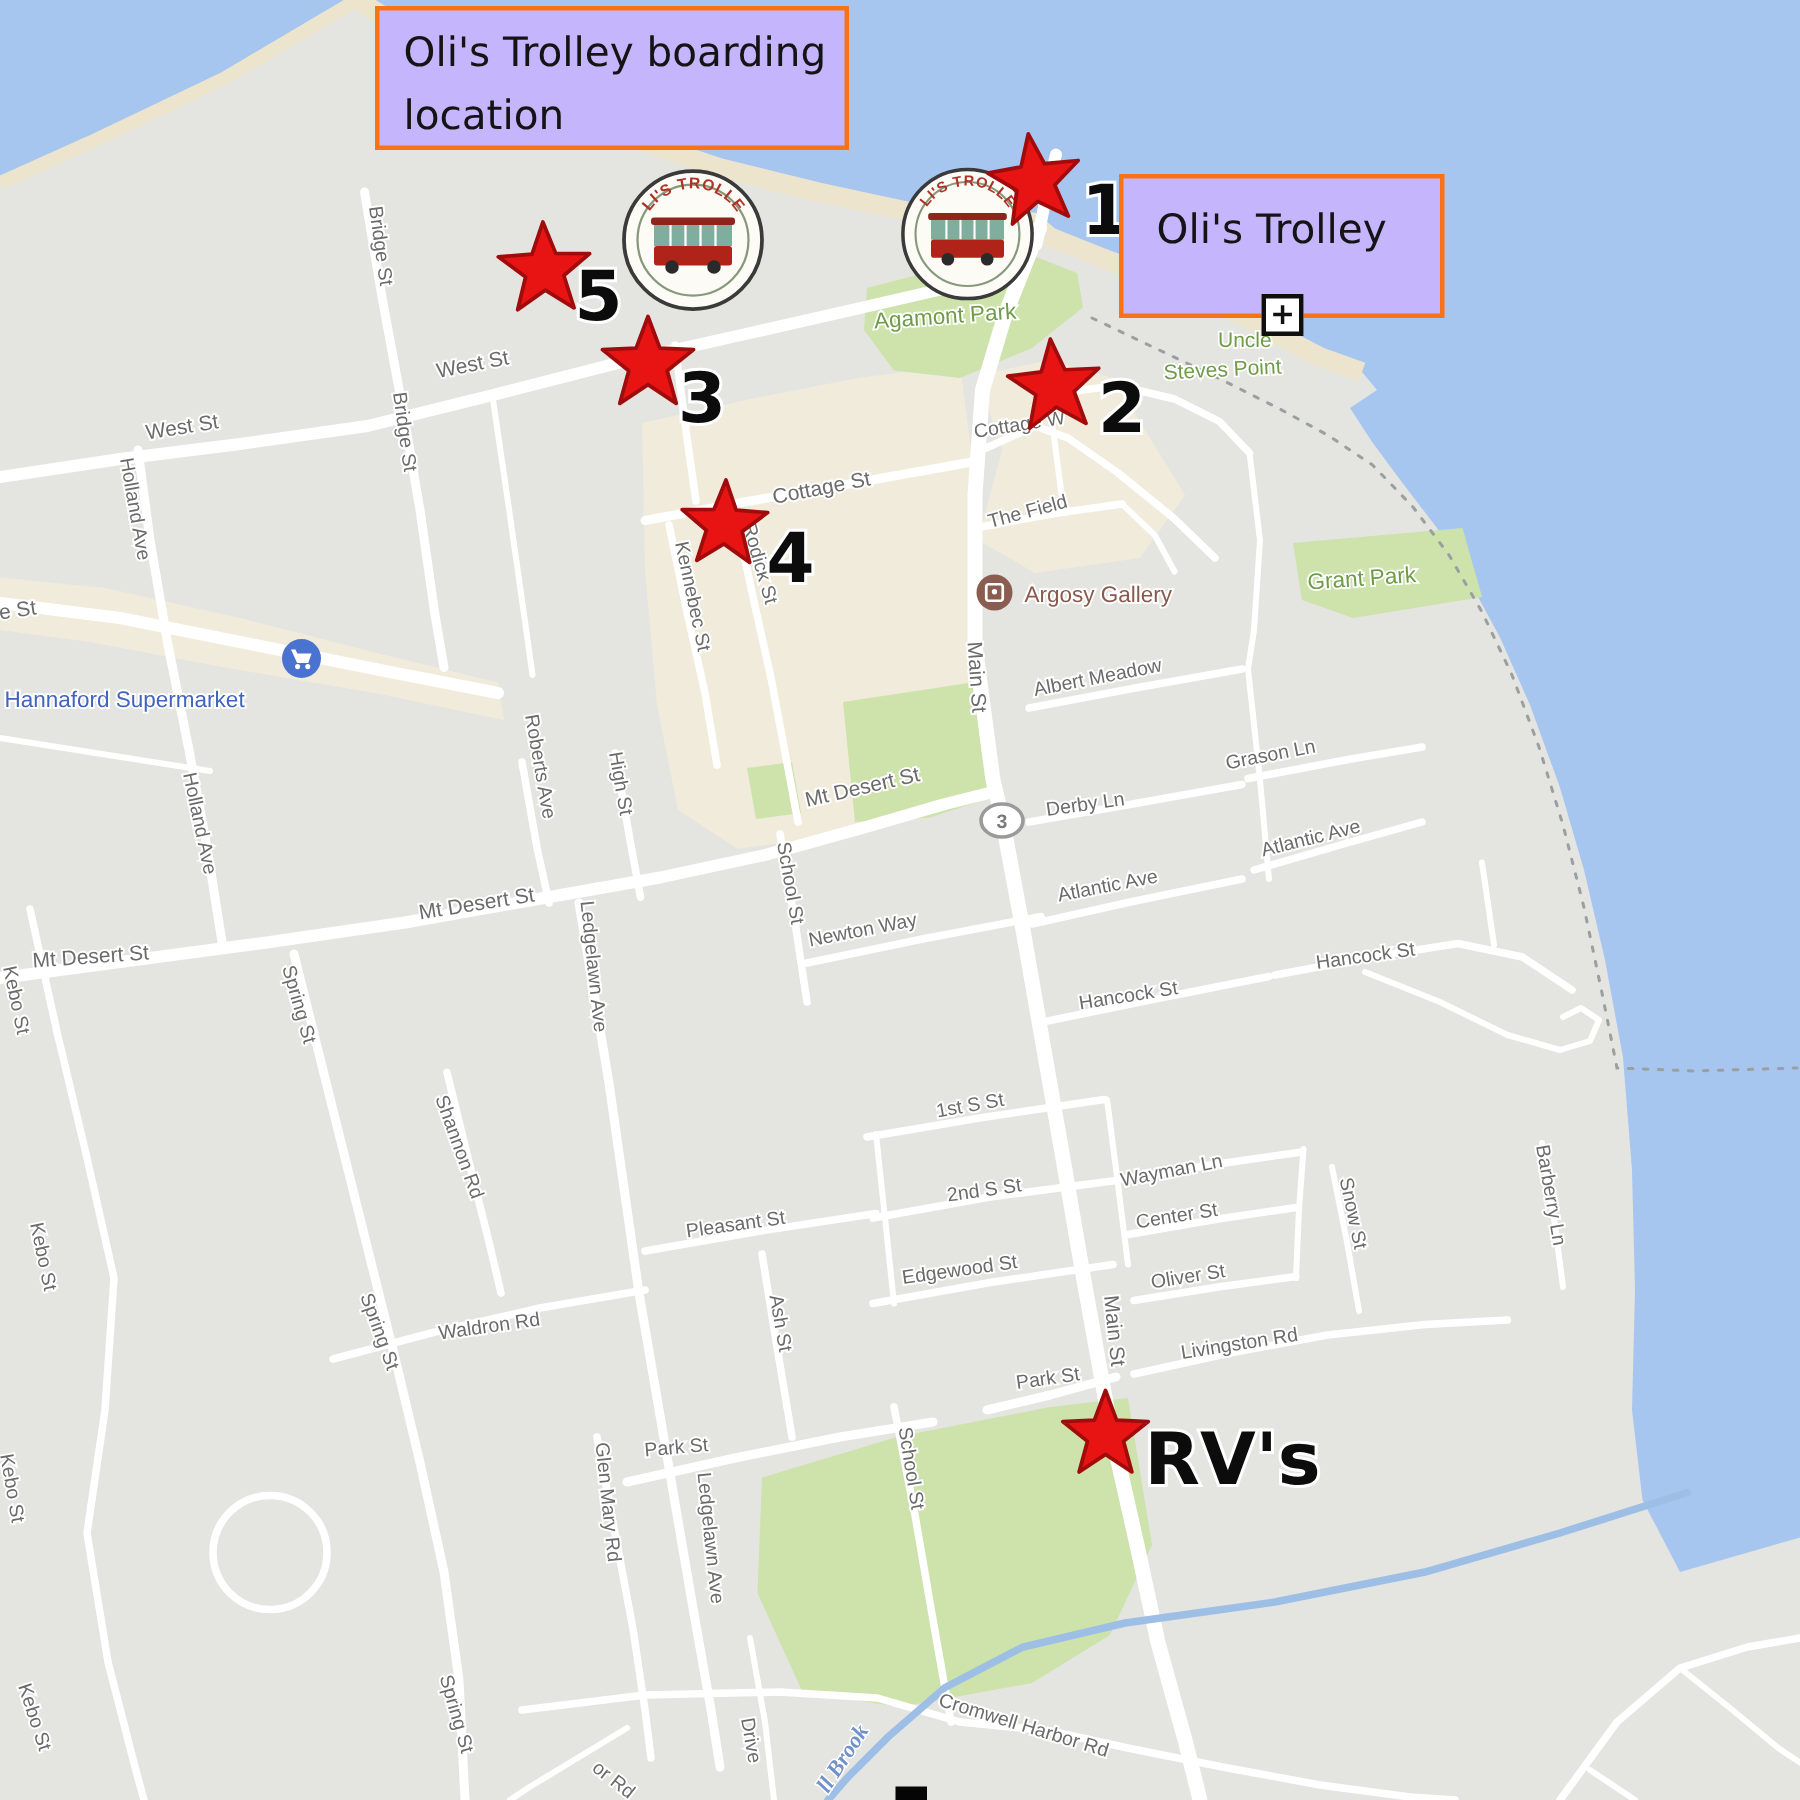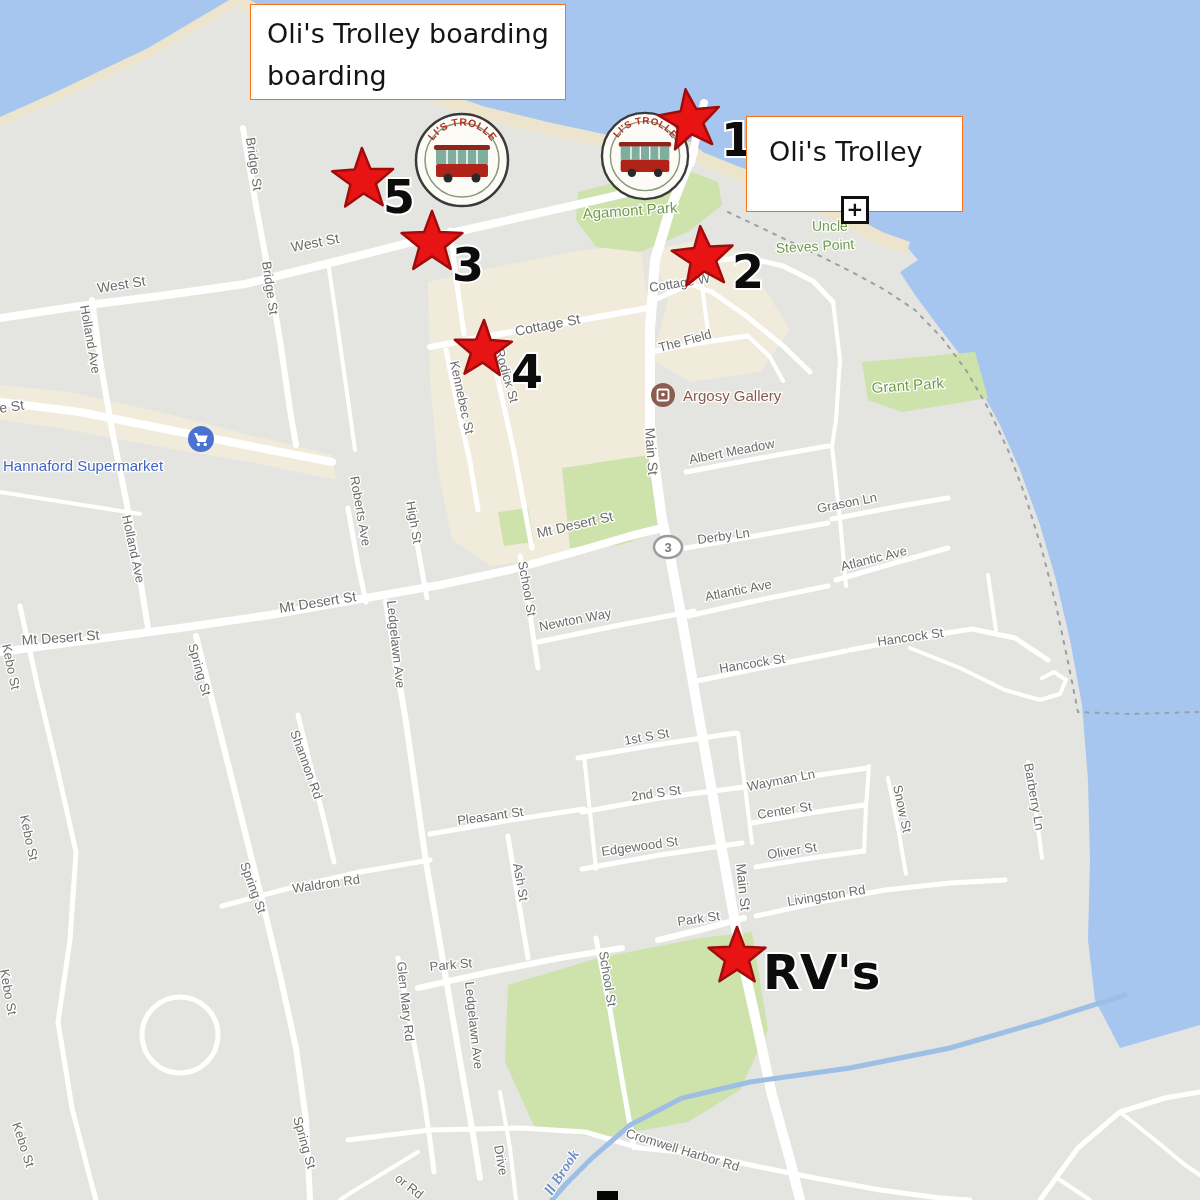--- a/index.html
+++ b/index.html
@@ -3,21 +3,21 @@
 <meta charset="utf-8">
 <style>
   html,body{margin:0;padding:0;width:1200px;height:1200px;overflow:hidden;background:#e4e4e1;}
   #stage{position:relative;width:1200px;height:1200px;font-family:"Liberation Sans",sans-serif;}
   svg text{user-select:none;}
   .street{fill:#6b6b6b;stroke:#ffffff;stroke-width:2.6px;paint-order:stroke;font-family:"Liberation Sans",sans-serif;}
   .park{fill:#6f9c49;stroke:#ffffff;stroke-width:2.4px;paint-order:stroke;font-family:"Liberation Sans",sans-serif;}
   .poi{stroke:#ffffff;stroke-width:2.6px;paint-order:stroke;font-weight:500;font-family:"Liberation Sans",sans-serif;}
   .water-label{font-style:italic;font-weight:600;stroke:#ffffff;stroke-width:2px;paint-order:stroke;font-family:"Liberation Serif",serif;}
   .marker-num{font-family:"DejaVu Sans",sans-serif;font-weight:700;fill:#0c0c0c;stroke:#ffffff;stroke-width:4px;paint-order:stroke;}
-  .callout{position:absolute;background:#ffffff;border:1px solid #f97316;color:#141414;
+  .callout{position:absolute;background:#c4b5fd;border:3px solid #f97316;color:#141414;
            font-family:"DejaVu Sans",sans-serif;font-size:27px;line-height:42px;box-sizing:border-box;}
   #boarding-callout{left:250px;top:4px;width:316px;height:96px;padding:8px 0 0 16px;}
   #trolley-callout{left:746px;top:116px;width:217px;height:96px;padding:14px 0 0 22px;}
   #plus-btn{position:absolute;left:841px;top:196px;width:28px;height:28px;background:#fff;border:3px solid #0f0f0f;
             box-sizing:border-box;font-family:"DejaVu Sans",sans-serif;font-weight:700;font-size:20px;line-height:21px;
             text-align:center;color:#111;cursor:pointer;}
   #cut-marker{position:absolute;left:597px;top:1191px;width:21px;height:9px;background:#050505;}
 </style>
 </head>
 <body>
@@ -246,20 +246,20 @@
         <polygon points="361.9,148.0 370.5,168.9 393.1,169.1 375.9,183.7 382.7,205.2 363.5,193.4 345.1,206.5 350.4,184.6 332.2,171.2 354.7,169.4" fill="#e81414" stroke="#a00c0c" stroke-width="2.5" stroke-linejoin="round"></polygon>
         <text x="399" y="213" text-anchor="middle" font-size="46" class="marker-num">5</text>
         <polygon points="737.0,927.0 744.4,946.8 765.5,947.7 749.0,960.9 754.6,981.3 737.0,969.6 719.4,981.3 725.0,960.9 708.5,947.7 729.6,946.8" fill="#e81414" stroke="#a00c0c" stroke-width="2.5" stroke-linejoin="round"></polygon>
         <text x="763" y="989" text-anchor="start" font-size="48" class="marker-num">RV's</text>
       </g>
   </svg>
 
   
   <div id="boarding-callout" class="callout">
     <div>Oli's Trolley boarding</div>
-    <div>boarding</div>
+    <div>location</div>
   </div>
   <div id="trolley-callout" class="callout">
     <div>Oli's Trolley</div>
   </div>
   <div id="plus-btn">+</div>
   <div id="cut-marker"></div>
 </div>
 
 </body></html>

